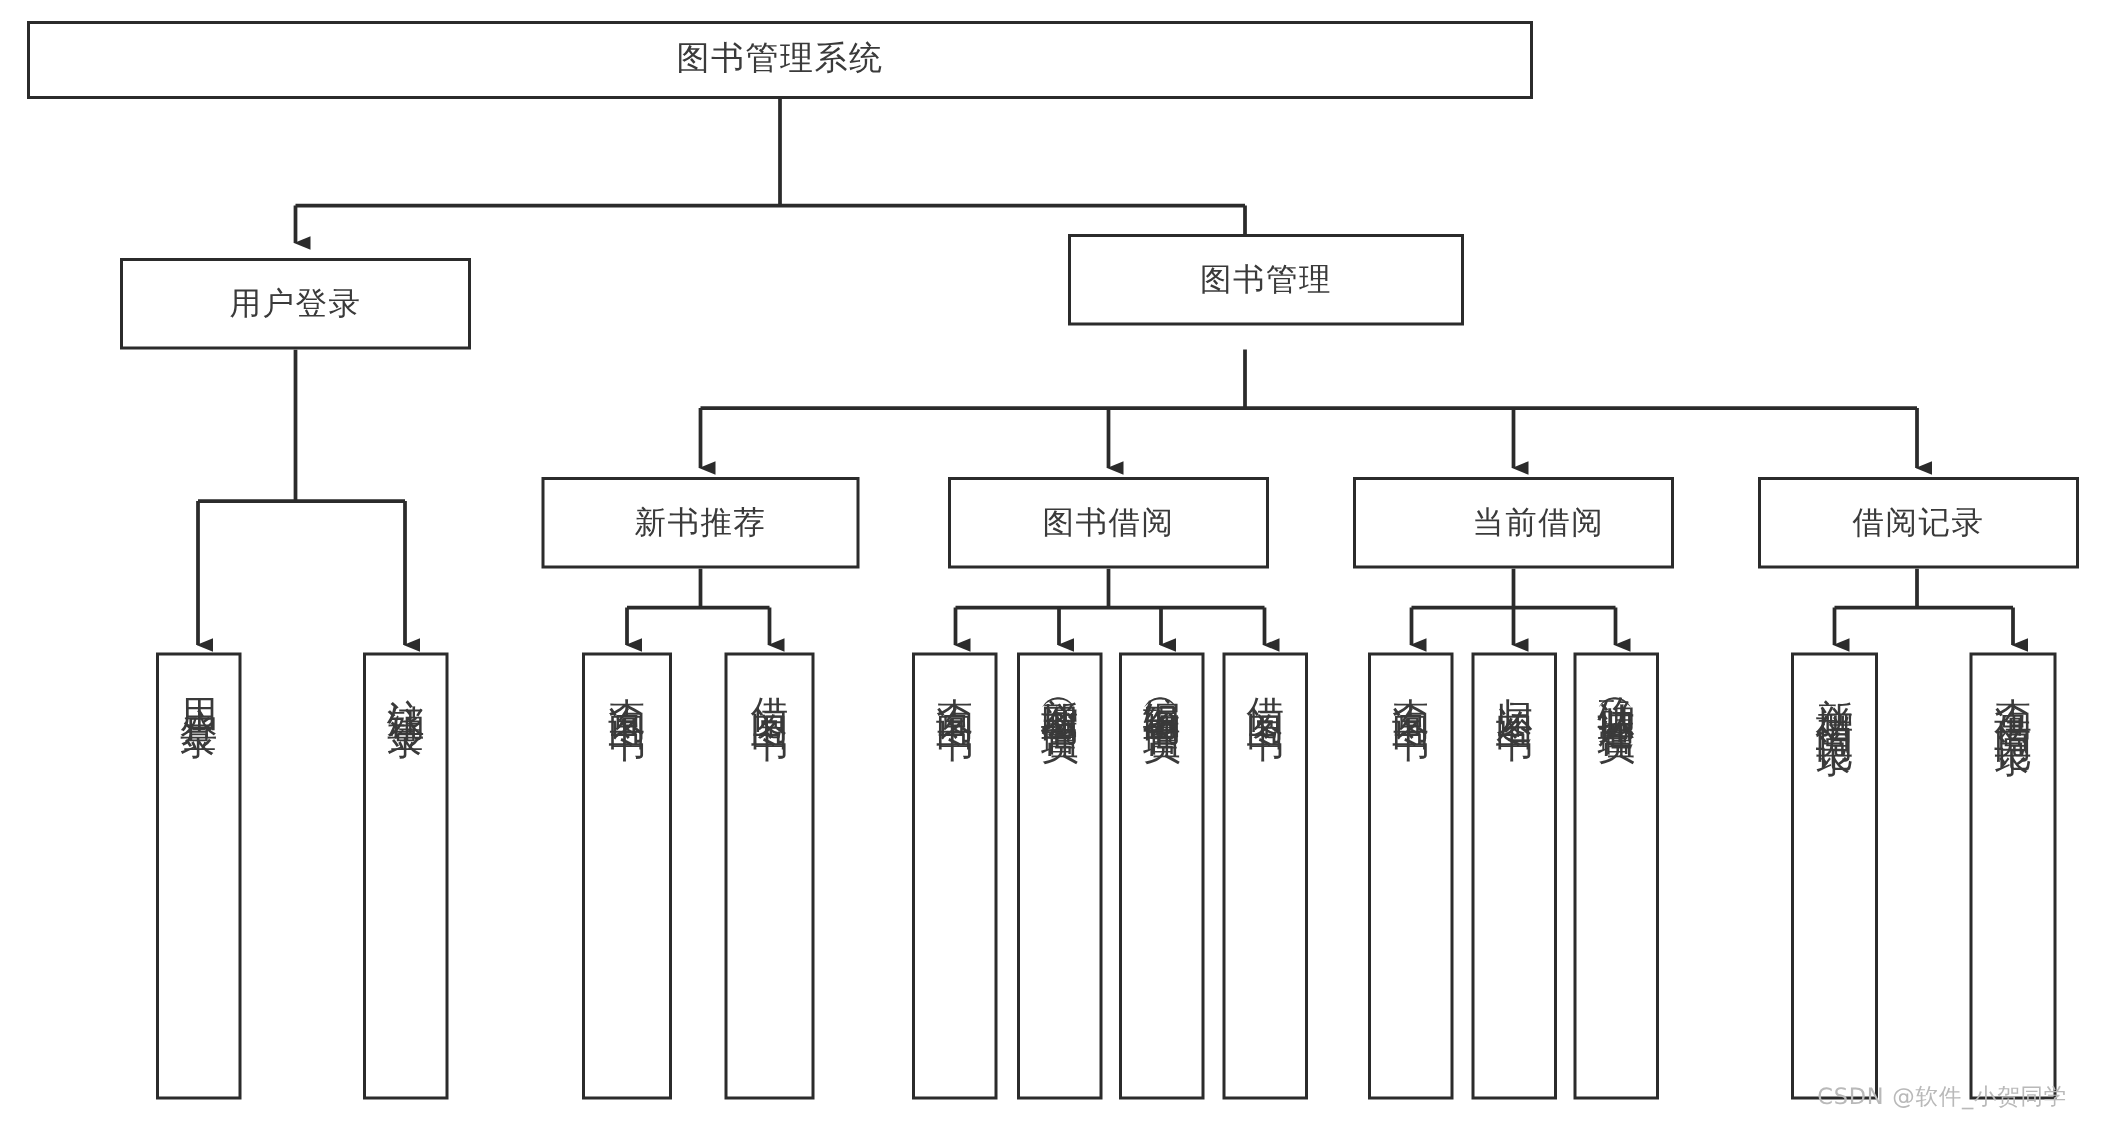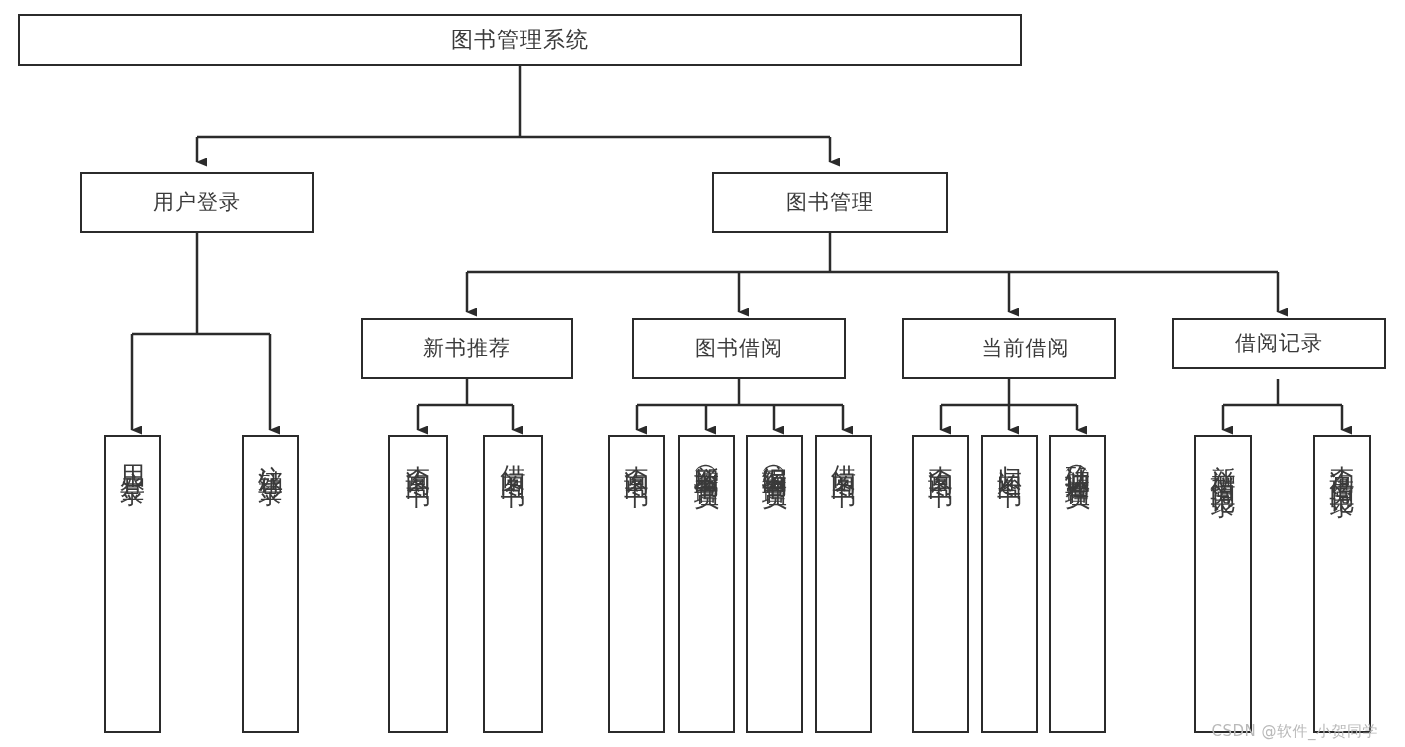--- a/index.html
+++ b/index.html
@@ -121,34 +121,34 @@
     </g>
   </svg>
 
   <div class="node h-node" id="n-root" style="left:18px;top:14px;width:1004px;height:52px;text-align:right;">
     <span class="lbl">图书管理系统</span>
   </div>
 
   <div class="node h-node" style="left:80px;top:172px;width:234px;height:61px;">
     <span class="lbl">用户登录</span>
   </div>
-  <div class="node h-node" style="left:712px;top:172px;width:236px;height:61px;">
+  <div class="node h-node" style="left:712px;top:156px;width:264px;height:61px;">
     <span class="lbl">图书管理</span>
   </div>
 
   <div class="node h-node" style="left:632px;top:318px;width:214px;height:61px;">
     <span class="lbl">图书借阅</span>
   </div>
   <div class="node h-node" style="left:361px;top:318px;width:212px;height:61px;">
     <span class="lbl">新书推荐</span>
   </div>
   <div class="node h-node" style="left:902px;top:318px;width:214px;height:61px;padding-left:33px;">
     <span class="lbl">当前借阅</span>
   </div>
-  <div class="node h-node" style="left:1172px;top:318px;width:214px;height:51px;">
+  <div class="node h-node" style="left:1172px;top:318px;width:214px;height:61px;">
     <span class="lbl">借阅记录</span>
   </div>
 
   <div class="node v-node" style="left:104px;top:435px;width:57px;height:298px;">
     <span class="lbl">用户登录</span>
   </div>
   <div class="node v-node" style="left:242px;top:435px;width:57px;height:298px;">
     <span class="lbl">注销登录</span>
   </div>
 

